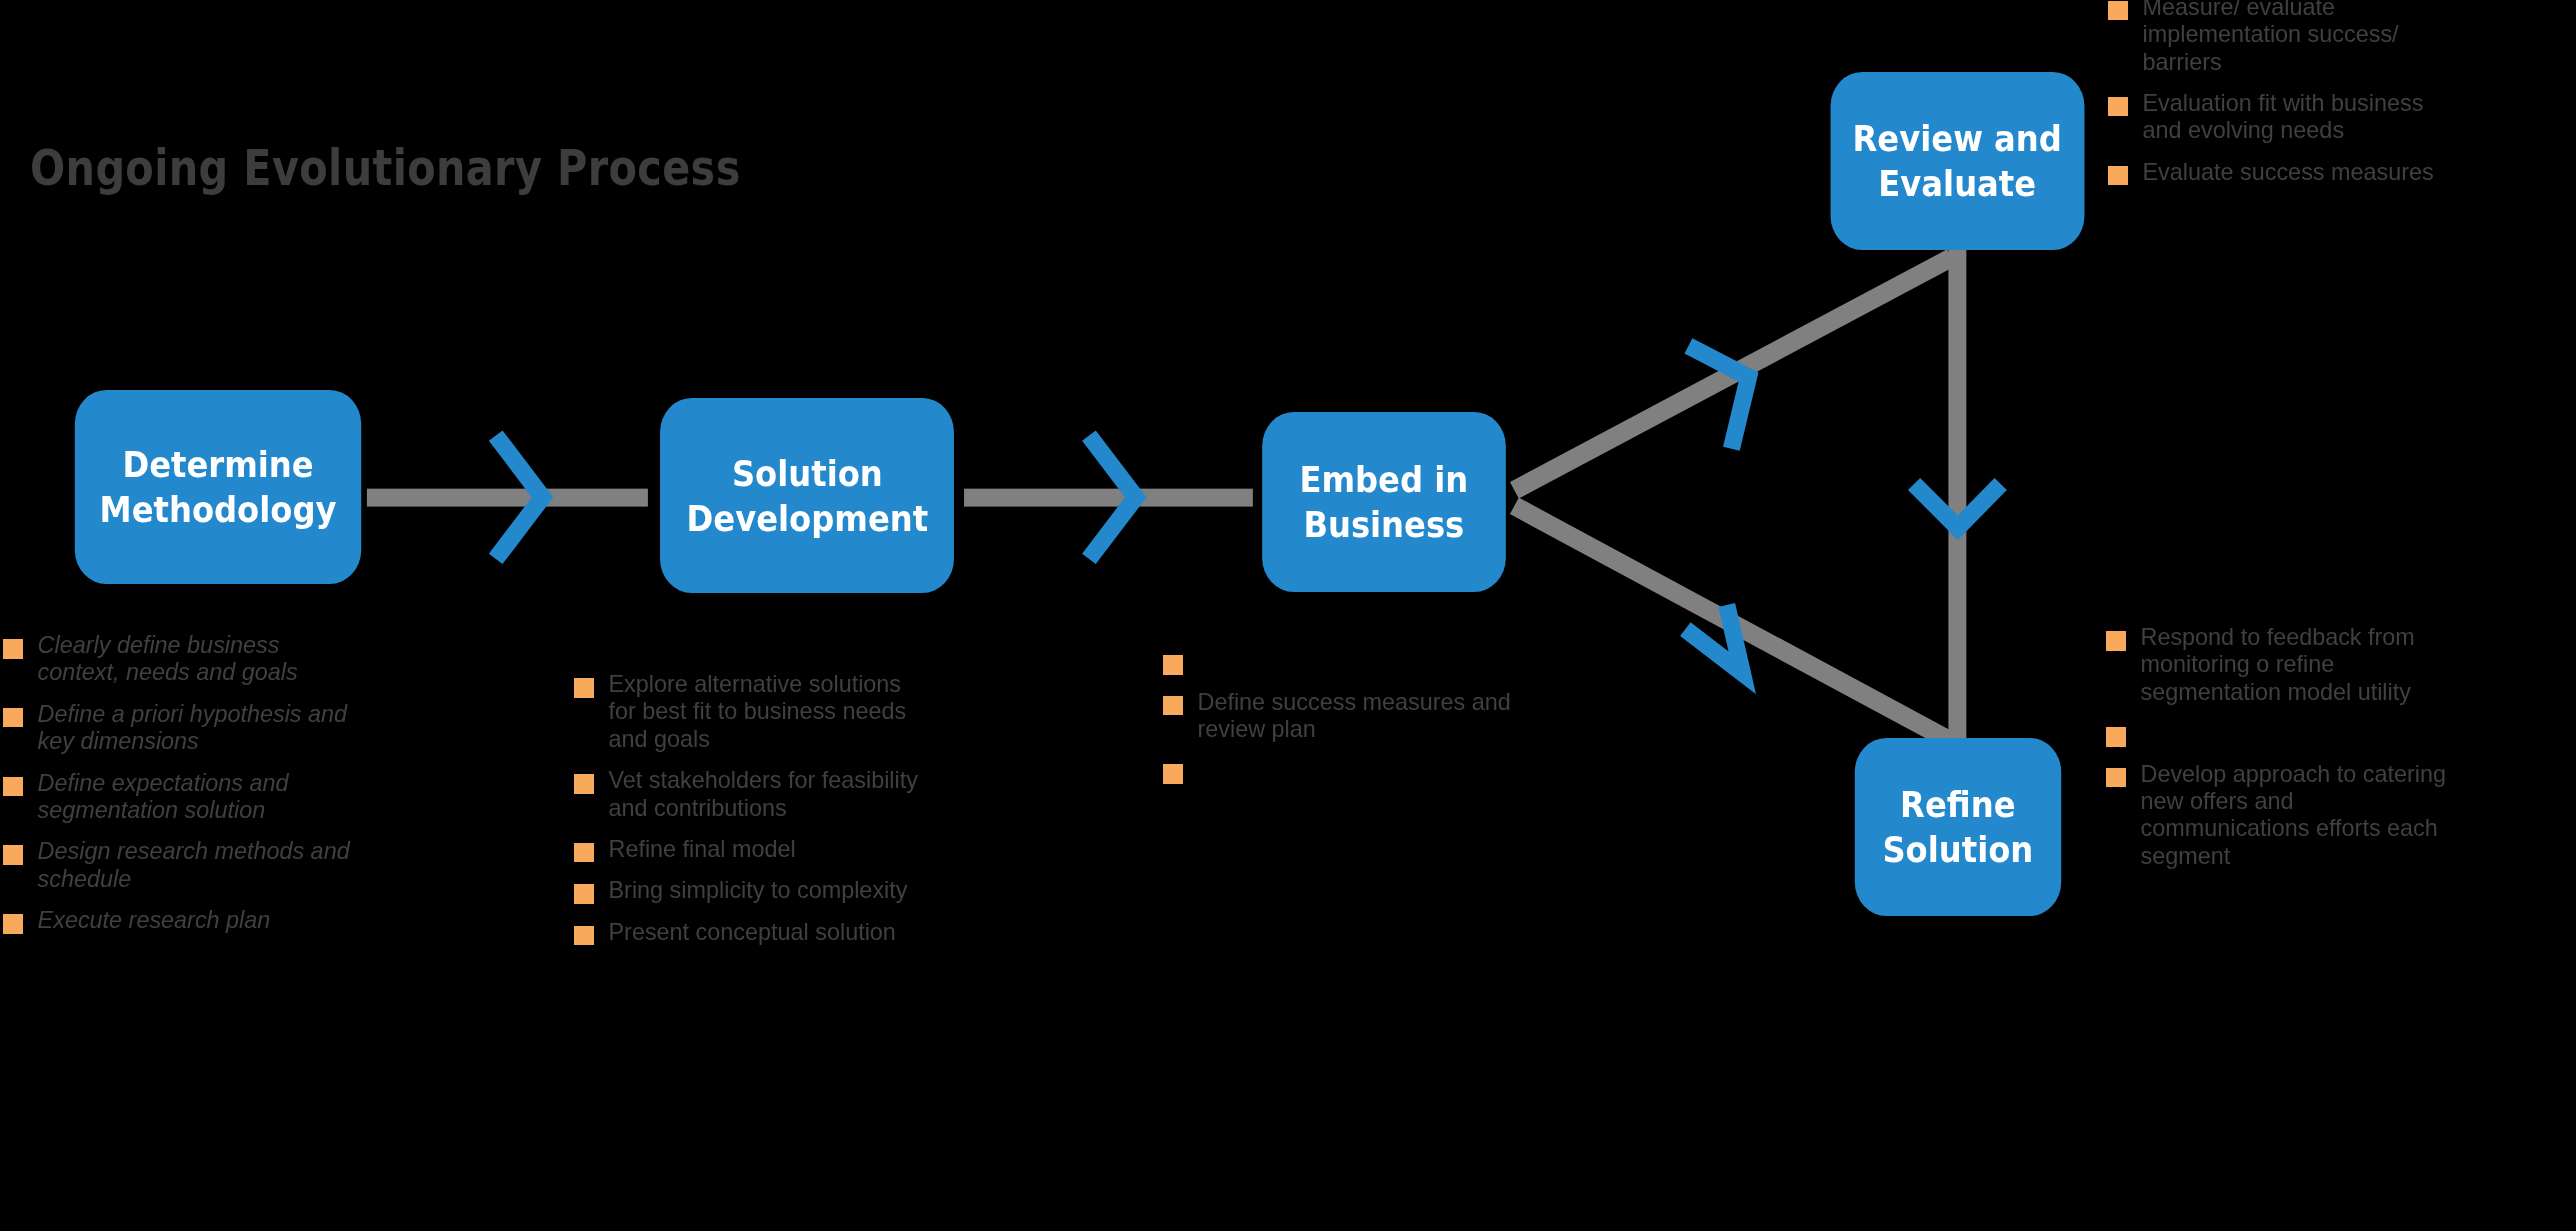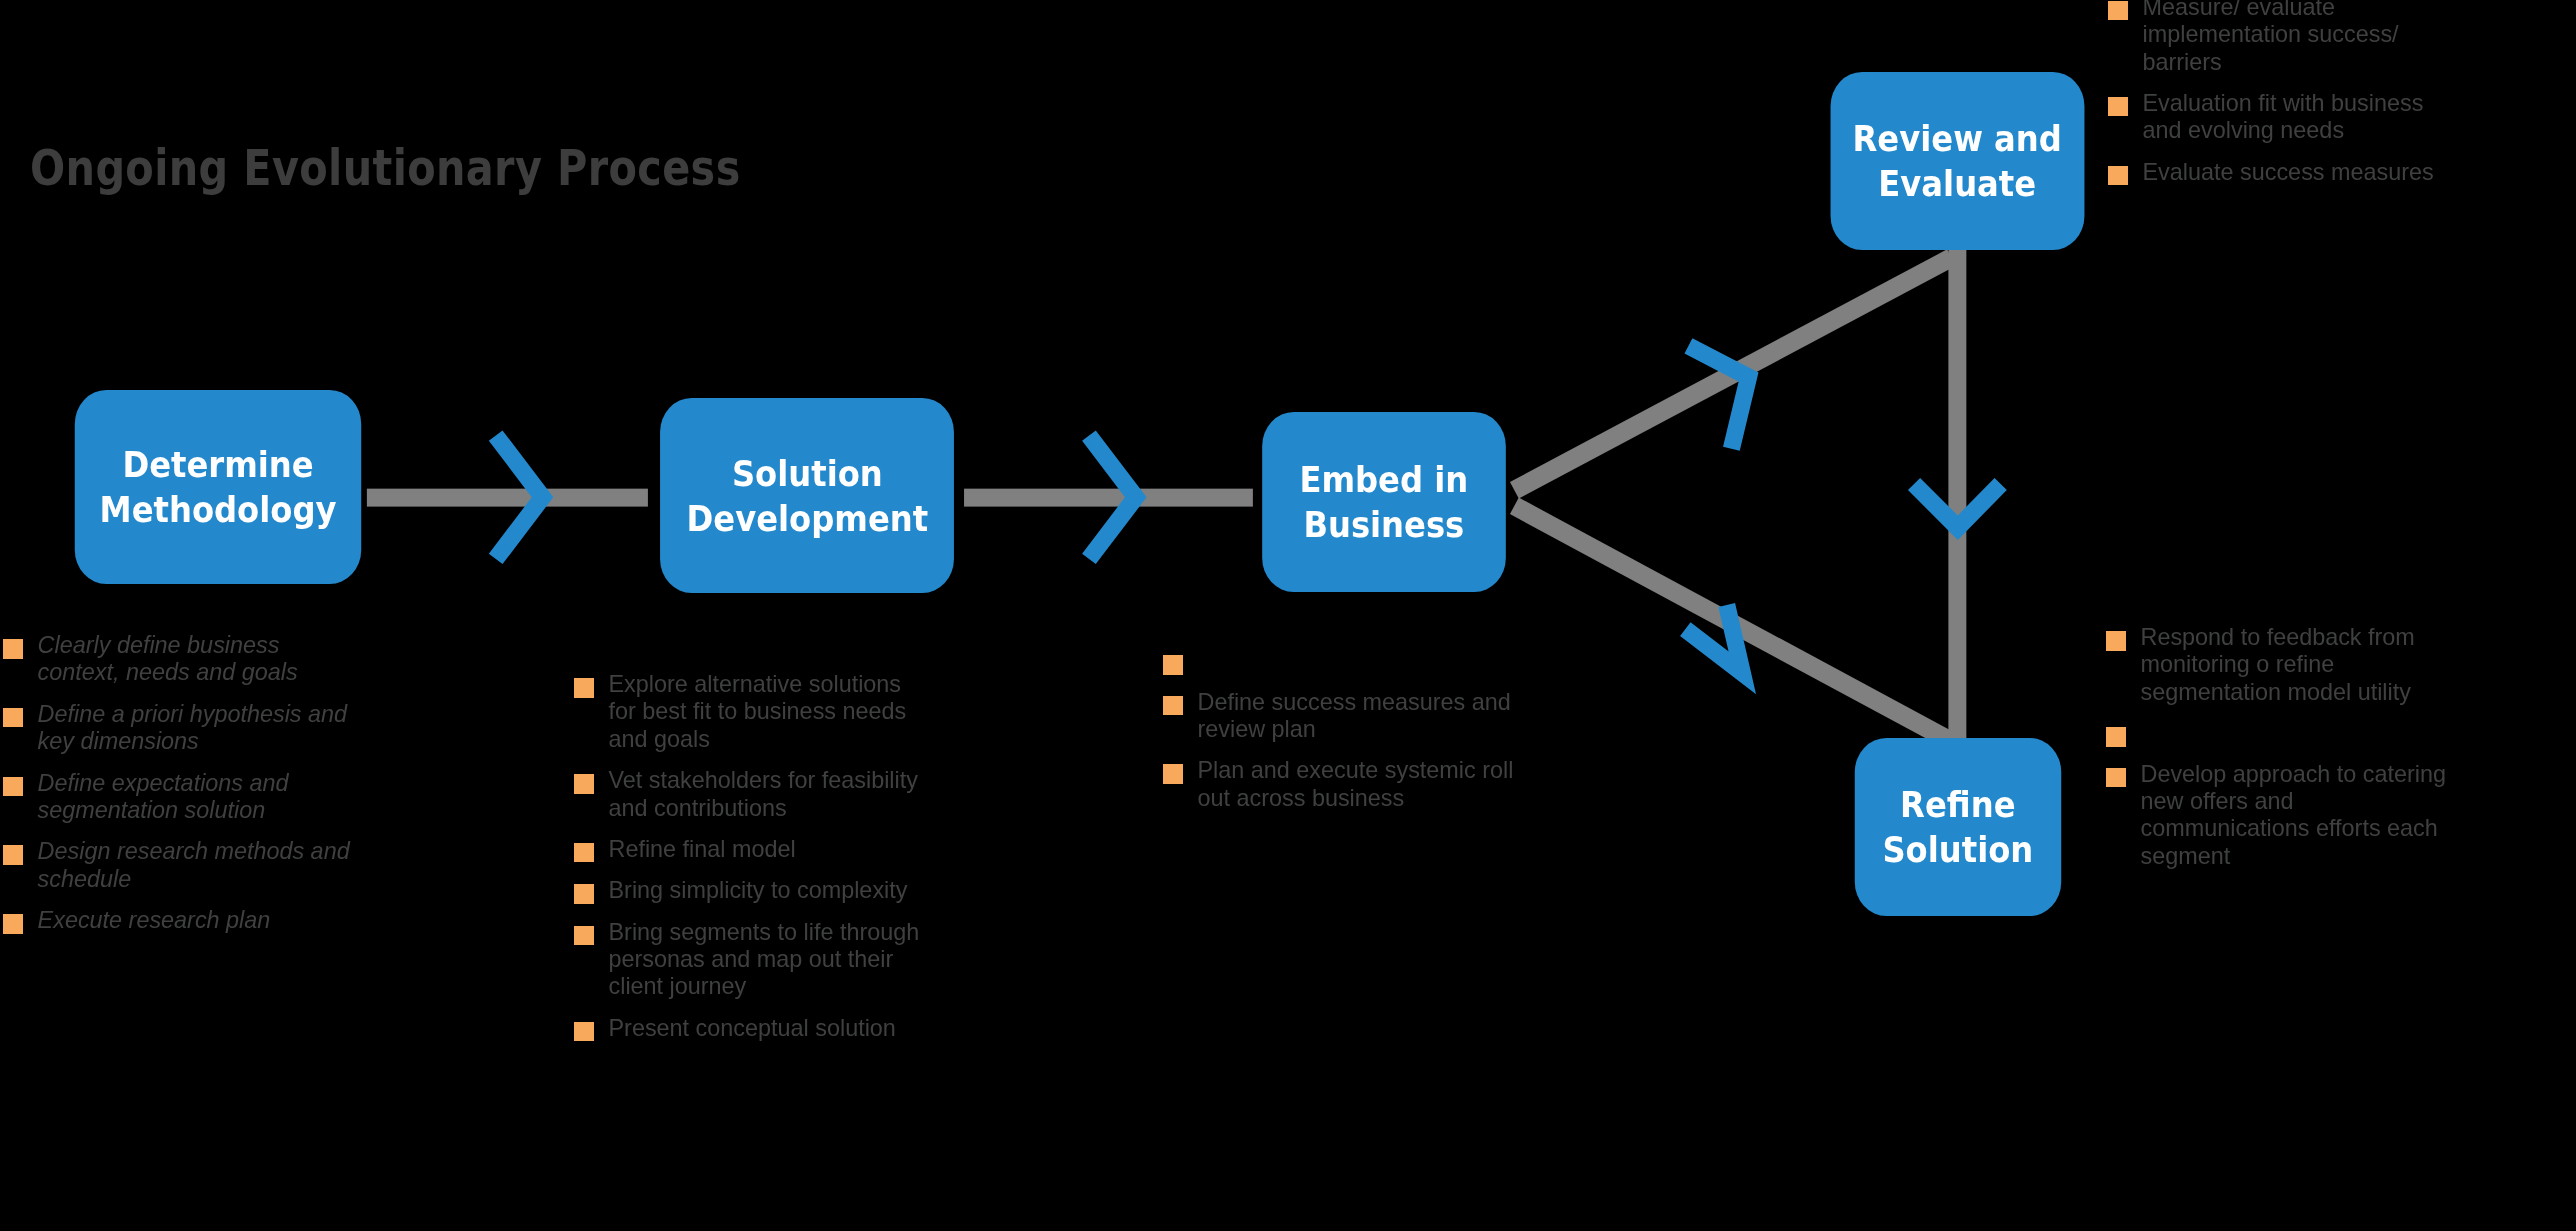--- a/index.html
+++ b/index.html
@@ -193,43 +193,35 @@
     <div class="bitem">
       <span class="bsq"></span>
       <span class="btext">Refine final model</span>
     </div>
     <div class="bitem">
       <span class="bsq"></span>
       <span class="btext">Bring simplicity to complexity</span>
     </div>
     <div class="bitem">
       <span class="bsq"></span>
-      <span class="btext">Bring segments to life through
-personas and map out their
-client journey</span>
-    </div>
-    <div class="bitem">
-      <span class="bsq"></span>
       <span class="btext">Present conceptual solution</span>
     </div>
   </div>
 
   <div class="blist" style="left:1163px; top:648px; width:484px;">
     <div class="bitem">
       <span class="bsq"></span>
     </div>
     <div class="bitem">
       <span class="bsq"></span>
       <span class="btext">Define success measures and
 review plan</span>
     </div>
     <div class="bitem">
       <span class="bsq"></span>
-      <span class="btext">Plan and execute systemic roll
-out across business</span>
     </div>
   </div>
 
   <div class="blist" style="left:2108px; top:-6.2px; width:468px;">
     <div class="bitem">
       <span class="bsq"></span>
       <span class="btext">Measure/ evaluate
 implementation success/
 barriers</span>
     </div>

